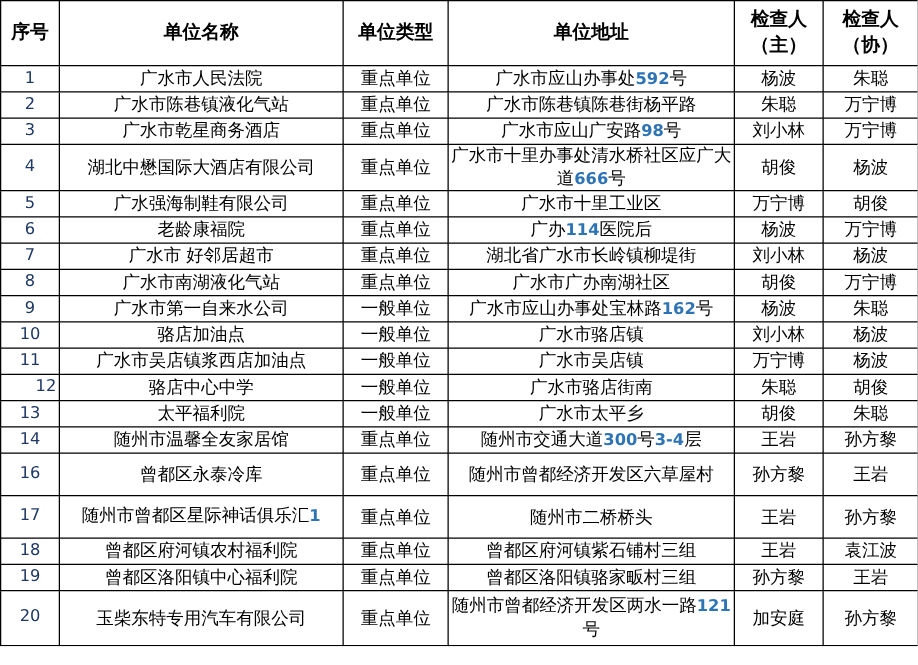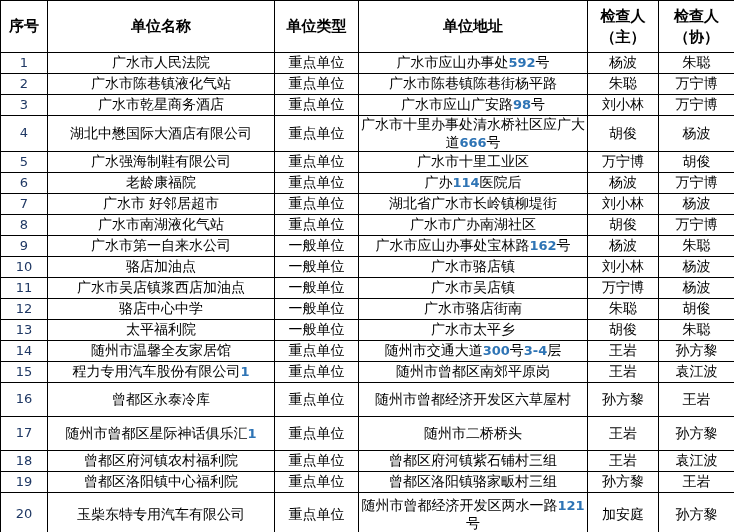--- a/index.html
+++ b/index.html
@@ -131,21 +131,21 @@
     </tr>
     <tr class="r">
       <td class="rownum" style="color: rgb(31, 56, 100);">11</td>
       <td>广水市吴店镇浆西店加油点</td>
       <td>一般单位</td>
       <td>广水市吴店镇</td>
       <td>万宁博</td>
       <td>杨波</td>
     </tr>
     <tr class="r">
-      <td class="rownum" style="color: rgb(31, 56, 100);">12</td>
+      <td class="rownum" style="color: rgb(31, 56, 100); text-align: right;">12</td>
       <td>骆店中心中学</td>
       <td>一般单位</td>
       <td>广水市骆店街南</td>
       <td>朱聪</td>
       <td>胡俊</td>
     </tr>
     <tr class="r">
       <td class="rownum" style="color: rgb(31, 56, 100);">13</td>
       <td>太平福利院</td>
       <td>一般单位</td>
@@ -153,28 +153,20 @@
       <td>胡俊</td>
       <td>朱聪</td>
     </tr>
     <tr class="r">
       <td class="rownum" style="color: rgb(31, 56, 100);">14</td>
       <td>随州市温馨全友家居馆</td>
       <td>重点单位</td>
       <td>随州市交通大道<span class="blue-num" style="color:#2E74B5">300</span>号<span class="blue-num" style="color:#2E74B5">3-4</span>层</td>
       <td>王岩</td>
       <td>孙方黎</td>
-    </tr>
-    <tr class="r">
-      <td class="rownum" style="color: rgb(31, 56, 100);">15</td>
-      <td>程力专用汽车股份有限公司<span class="blue-num" style="color:#2E74B5">1</span></td>
-      <td>重点单位</td>
-      <td>随州市曾都区南郊平原岗</td>
-      <td>王岩</td>
-      <td>袁江波</td>
     </tr>
     <tr class="tall34">
       <td class="rownum" style="color: rgb(31, 56, 100); margin-left: 48px;">16</td>
       <td>曾都区永泰冷库</td>
       <td>重点单位</td>
       <td>随州市曾都经济开发区六草屋村</td>
       <td>孙方黎</td>
       <td>王岩</td>
     </tr>
     <tr class="tall34">

